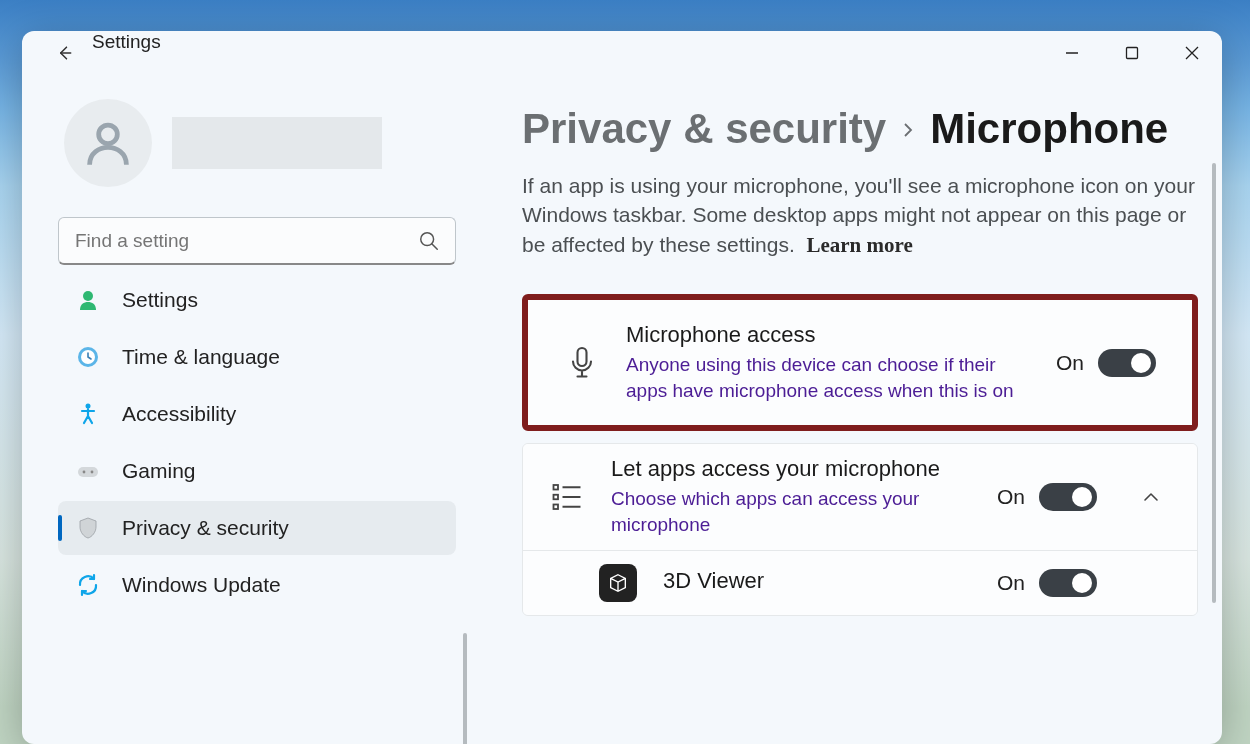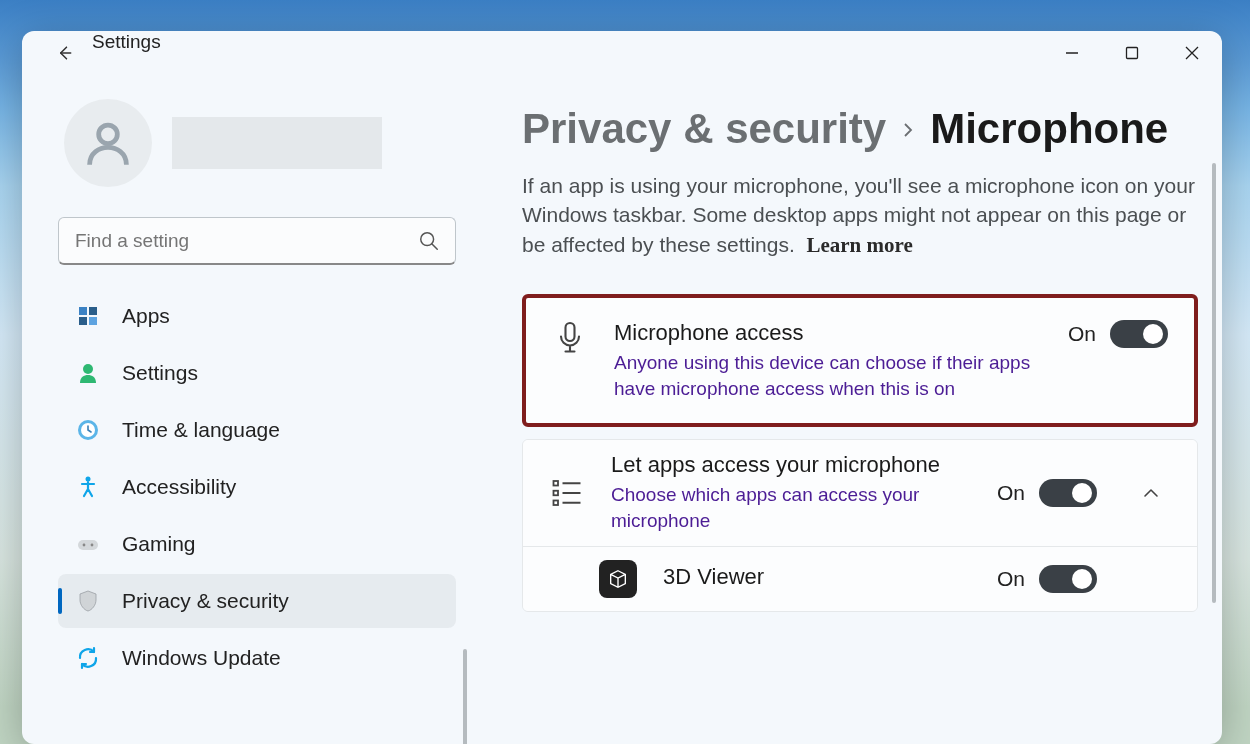--- a/index.html
+++ b/index.html
@@ -78,21 +78,21 @@
       background: #e8ecef;
       display: flex; align-items: center; justify-content: center;
     }
     .avatar svg { width: 52px; height: 52px; stroke: #9aa5ae; fill: none; stroke-width: 2.2;}
     .username-placeholder {
       width: 210px; height: 52px;
       background: #e4e8eb;
     }
     .search-wrap {
       position: relative;
-      margin-bottom: 24px;
+      margin-bottom: 8px;
       margin-right: 14px;
       margin-left: 0;
     }
     .search-input {
       width: 100%;
       height: 48px;
       border: 1px solid #bfc6cb;
       border-bottom: 2px solid #888;
       border-radius: 6px;
       background: #fbfcfd;
@@ -196,25 +196,25 @@
       font-family: Liberation Serif, serif;
     }
 
     .cards {
       display: flex;
       flex-direction: column;
       gap: 12px;
     }
     .card {
       background: #fcfdfe;
-      border: 4px solid #7f1d1d;
+      border: 6px solid #7f1d1d;
       border-radius: 6px;
-      padding: 22px 26px;
-      display: flex;
-      align-items: flex-start;
+      padding: 22px 36px;
+      display: flex;
+      align-items: center;
       gap: 26px;
     }
     .card-icon-lg {
       width: 36px; height: 36px;
       display: flex; align-items: center; justify-content: center;
       flex-shrink: 0;
     }
     .card-text {
       flex: 1;
     }
@@ -345,31 +345,20 @@
               <circle cx="10" cy="10" r="7" stroke="#555" stroke-width="1.6" fill="none"></circle>
               <path d="M15 15 L21 21" stroke="#555" stroke-width="1.6" stroke-linecap="round"></path>
             </svg>
         </div>
       </div>
 
       <div class="nav">
         <div class="nav-item">
           <span class="nav-icon">
               <svg viewBox="0 0 24 24">
-                <rect x="3" y="3" width="8" height="8" fill="#3b82c4"></rect>
-                <rect x="13" y="3" width="8" height="8" fill="#2a5e8a"></rect>
-                <rect x="3" y="13" width="8" height="8" fill="#2a5e8a"></rect>
-                <rect x="13" y="13" width="8" height="8" fill="#5da3e0"></rect>
-              </svg>
-            </span>
-          <span class="nav-label">Apps</span>
-        </div>
-        <div class="nav-item">
-          <span class="nav-icon">
-              <svg viewBox="0 0 24 24">
                 <circle cx="12" cy="8" r="5" fill="#2eb872"></circle>
                 <path d="M4 22 C4 16 8 14 12 14 C16 14 20 16 20 22 Z" fill="#2eb872"></path>
               </svg>
             </span>
           <span class="nav-label">Settings</span>
         </div>
         <div class="nav-item">
           <span class="nav-icon">
               <svg viewBox="0 0 24 24">
                 <circle cx="12" cy="12" r="10" fill="#5bb5e8"></circle>

